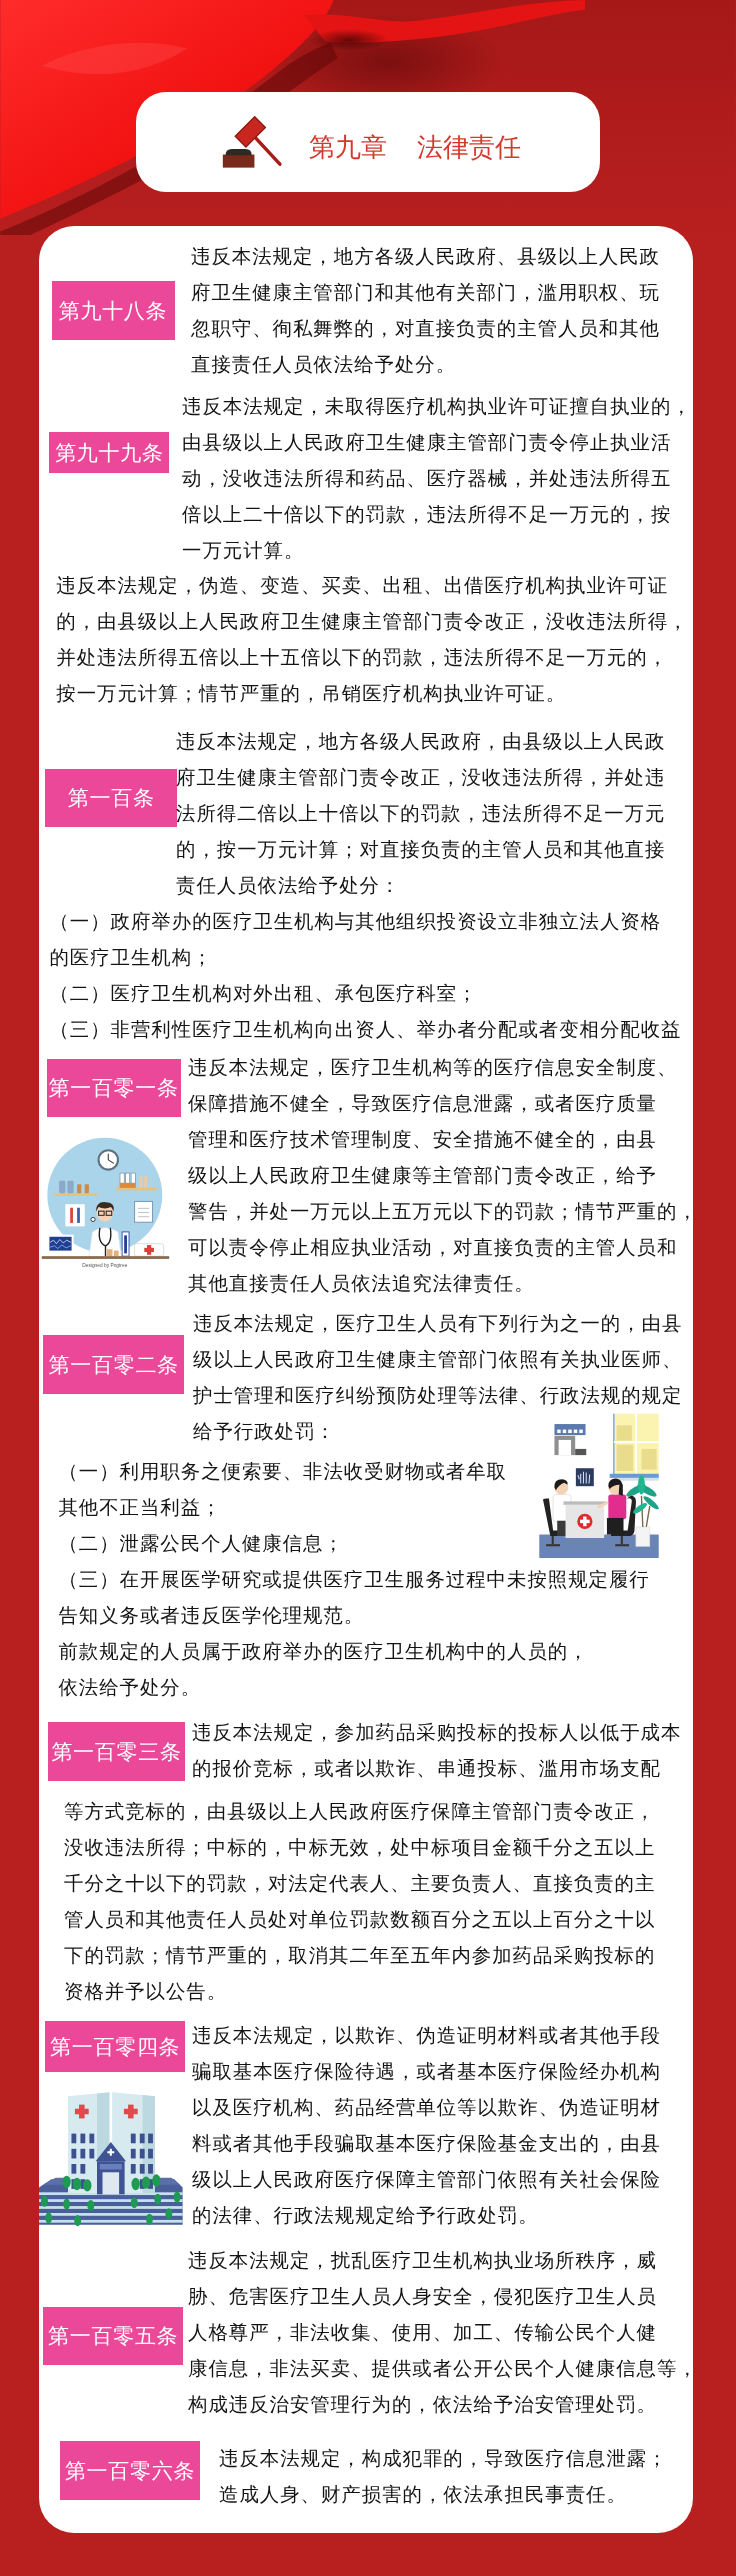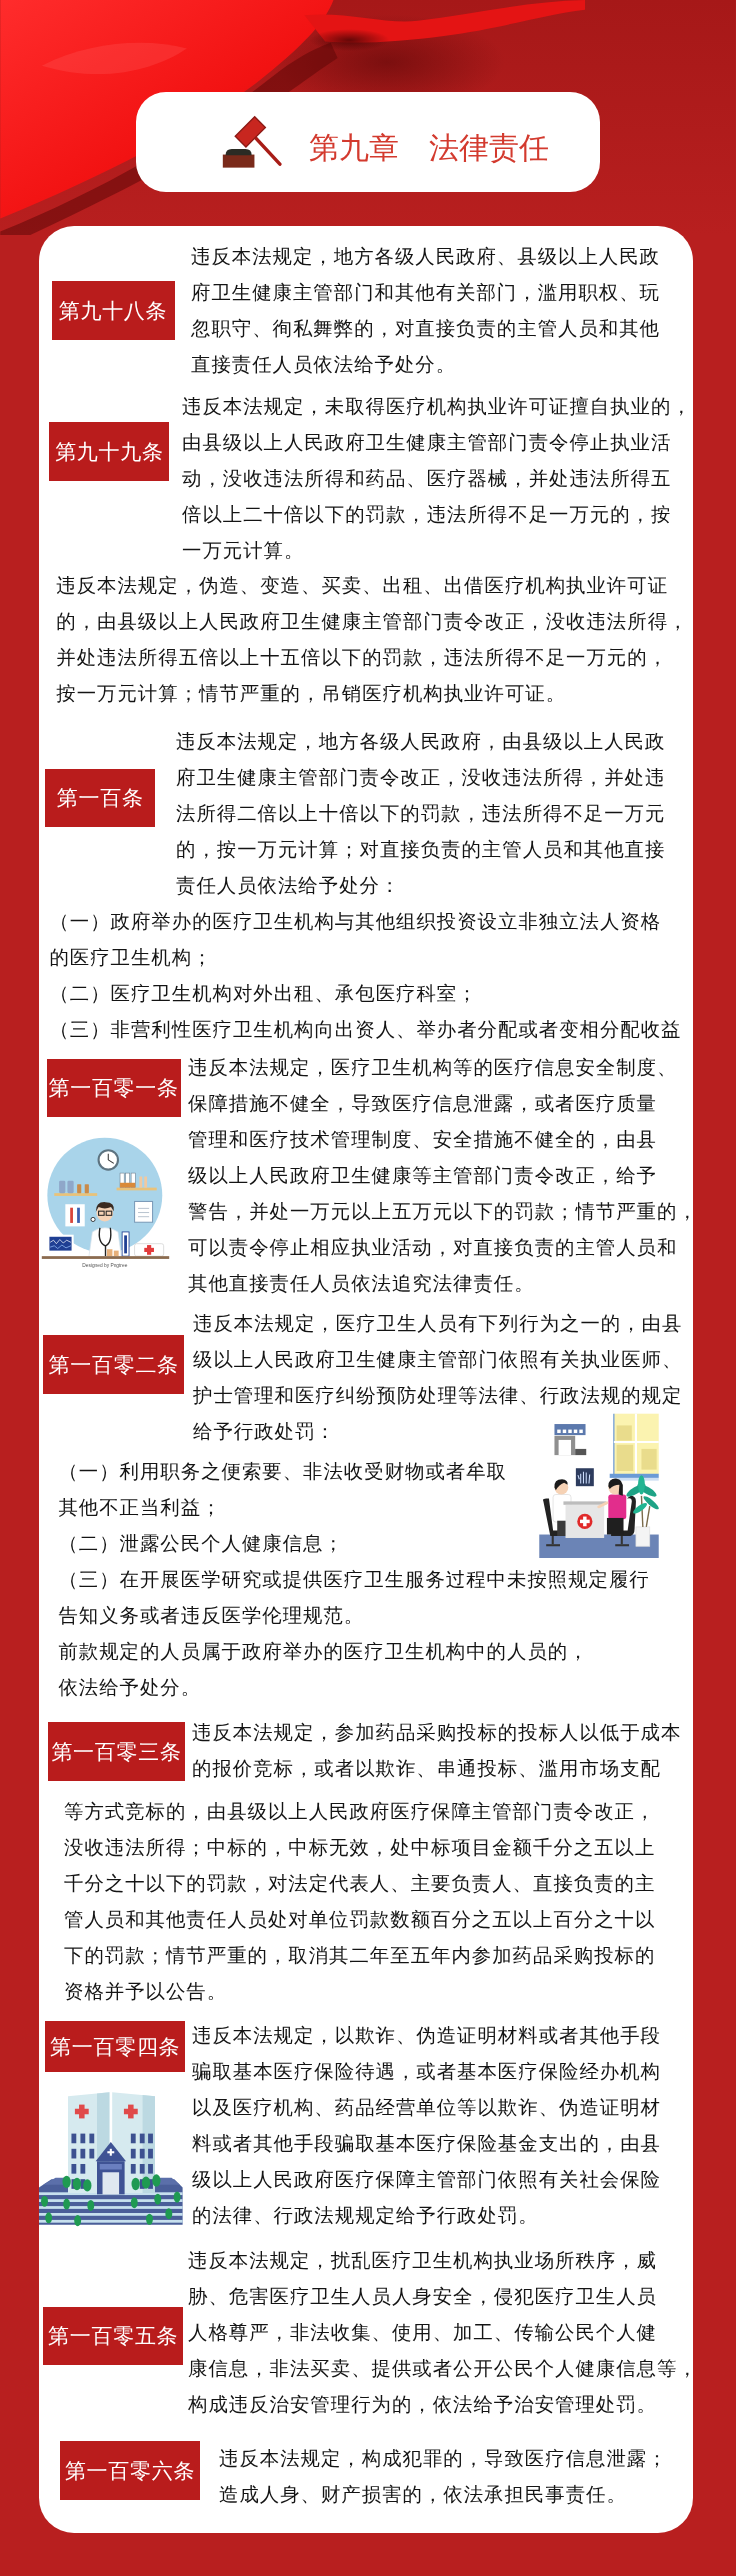--- a/index.html
+++ b/index.html
@@ -9,29 +9,29 @@
     font-family: "DejaVu Sans", sans-serif;
   }
   .ribbon { position: absolute; left: 0; top: 0; }
   .title-box {
     position: absolute; left: 136px; top: 92px; width: 464px; height: 100px;
     background: #ffffff; border-radius: 30px;
   }
   .gavel { position: absolute; left: 84px; top: 21.5px; }
   .title-text {
     position: absolute; left: 173px; top: 39px; height: 33px; line-height: 33px;
-    font-family: "DejaVu Serif", serif; font-size: 30px; color: #d33a2e; white-space: nowrap;
+    font-family: "DejaVu Serif", serif; font-size: 26px; color: #d33a2e; white-space: nowrap;
   }
   .title-text .gap { display: inline-block; width: 30px; }
   .card {
     position: absolute; left: 39px; top: 226px; width: 654px; height: 2307px;
     background: #ffffff; border-radius: 35px;
   }
   .label {
-    position: absolute; background: #b91c1c; color: #ffffff;
+    position: absolute; background: #ec4899; color: #ffffff;
     font-size: 21px; letter-spacing: 0.7px;
     display: flex; align-items: center; justify-content: center; white-space: nowrap;
   }
   .text {
     position: absolute; font-size: 19.4px; line-height: 36px; color: #141414;
     letter-spacing: 1px; white-space: nowrap;
   }
   .text .ln { display: block; height: 36px; }
   .illus { position: absolute; }
 </style>
@@ -83,38 +83,38 @@
     <div class="label" style="left:12.5px;top:55px;width:123px;height:59px">第九十八条</div>
     <div class="text" style="left:152px;top:12.5px">
       <span class="ln">违反本法规定，地方各级人民政府、县级以上人民政</span>
       <span class="ln">府卫生健康主管部门和其他有关部门，滥用职权、玩</span>
       <span class="ln">忽职守、徇私舞弊的，对直接负责的主管人员和其他</span>
       <span class="ln">直接责任人员依法给予处分。</span>
     </div>
   </section>
 
   <section>
-    <div class="label" style="left:10.4px;top:196px;width:120px;height:59px">第九十九条</div>
+    <div class="label" style="left:10.4px;top:206px;width:120px;height:41px">第九十九条</div>
     <div class="text" style="left:143px;top:163px">
       <span class="ln">违反本法规定，未取得医疗机构执业许可证擅自执业的，</span>
       <span class="ln">由县级以上人民政府卫生健康主管部门责令停止执业活</span>
       <span class="ln">动，没收违法所得和药品、医疗器械，并处违法所得五</span>
       <span class="ln">倍以上二十倍以下的罚款，违法所得不足一万元的，按</span>
       <span class="ln">一万元计算。</span>
     </div>
     <div class="text" style="left:17.3px;top:342px">
       <span class="ln">违反本法规定，伪造、变造、买卖、出租、出借医疗机构执业许可证</span>
       <span class="ln">的，由县级以上人民政府卫生健康主管部门责令改正，没收违法所得，</span>
       <span class="ln">并处违法所得五倍以上十五倍以下的罚款，违法所得不足一万元的，</span>
       <span class="ln">按一万元计算；情节严重的，吊销医疗机构执业许可证。</span>
     </div>
   </section>
 
   <section>
-    <div class="label" style="left:6.2px;top:543px;width:110px;height:58px">第一百条</div>
+    <div class="label" style="left:6.2px;top:543px;width:132px;height:58px">第一百条</div>
     <div class="text" style="left:137px;top:498px">
       <span class="ln">违反本法规定，地方各级人民政府，由县级以上人民政</span>
       <span class="ln">府卫生健康主管部门责令改正，没收违法所得，并处违</span>
       <span class="ln">法所得二倍以上十倍以下的罚款，违法所得不足一万元</span>
       <span class="ln">的，按一万元计算；对直接负责的主管人员和其他直接</span>
       <span class="ln">责任人员依法给予处分：</span>
     </div>
     <div class="text" style="left:10.4px;top:678px">
       <span class="ln">（一）政府举办的医疗卫生机构与其他组织投资设立非独立法人资格</span>
       <span class="ln">的医疗卫生机构；</span>

